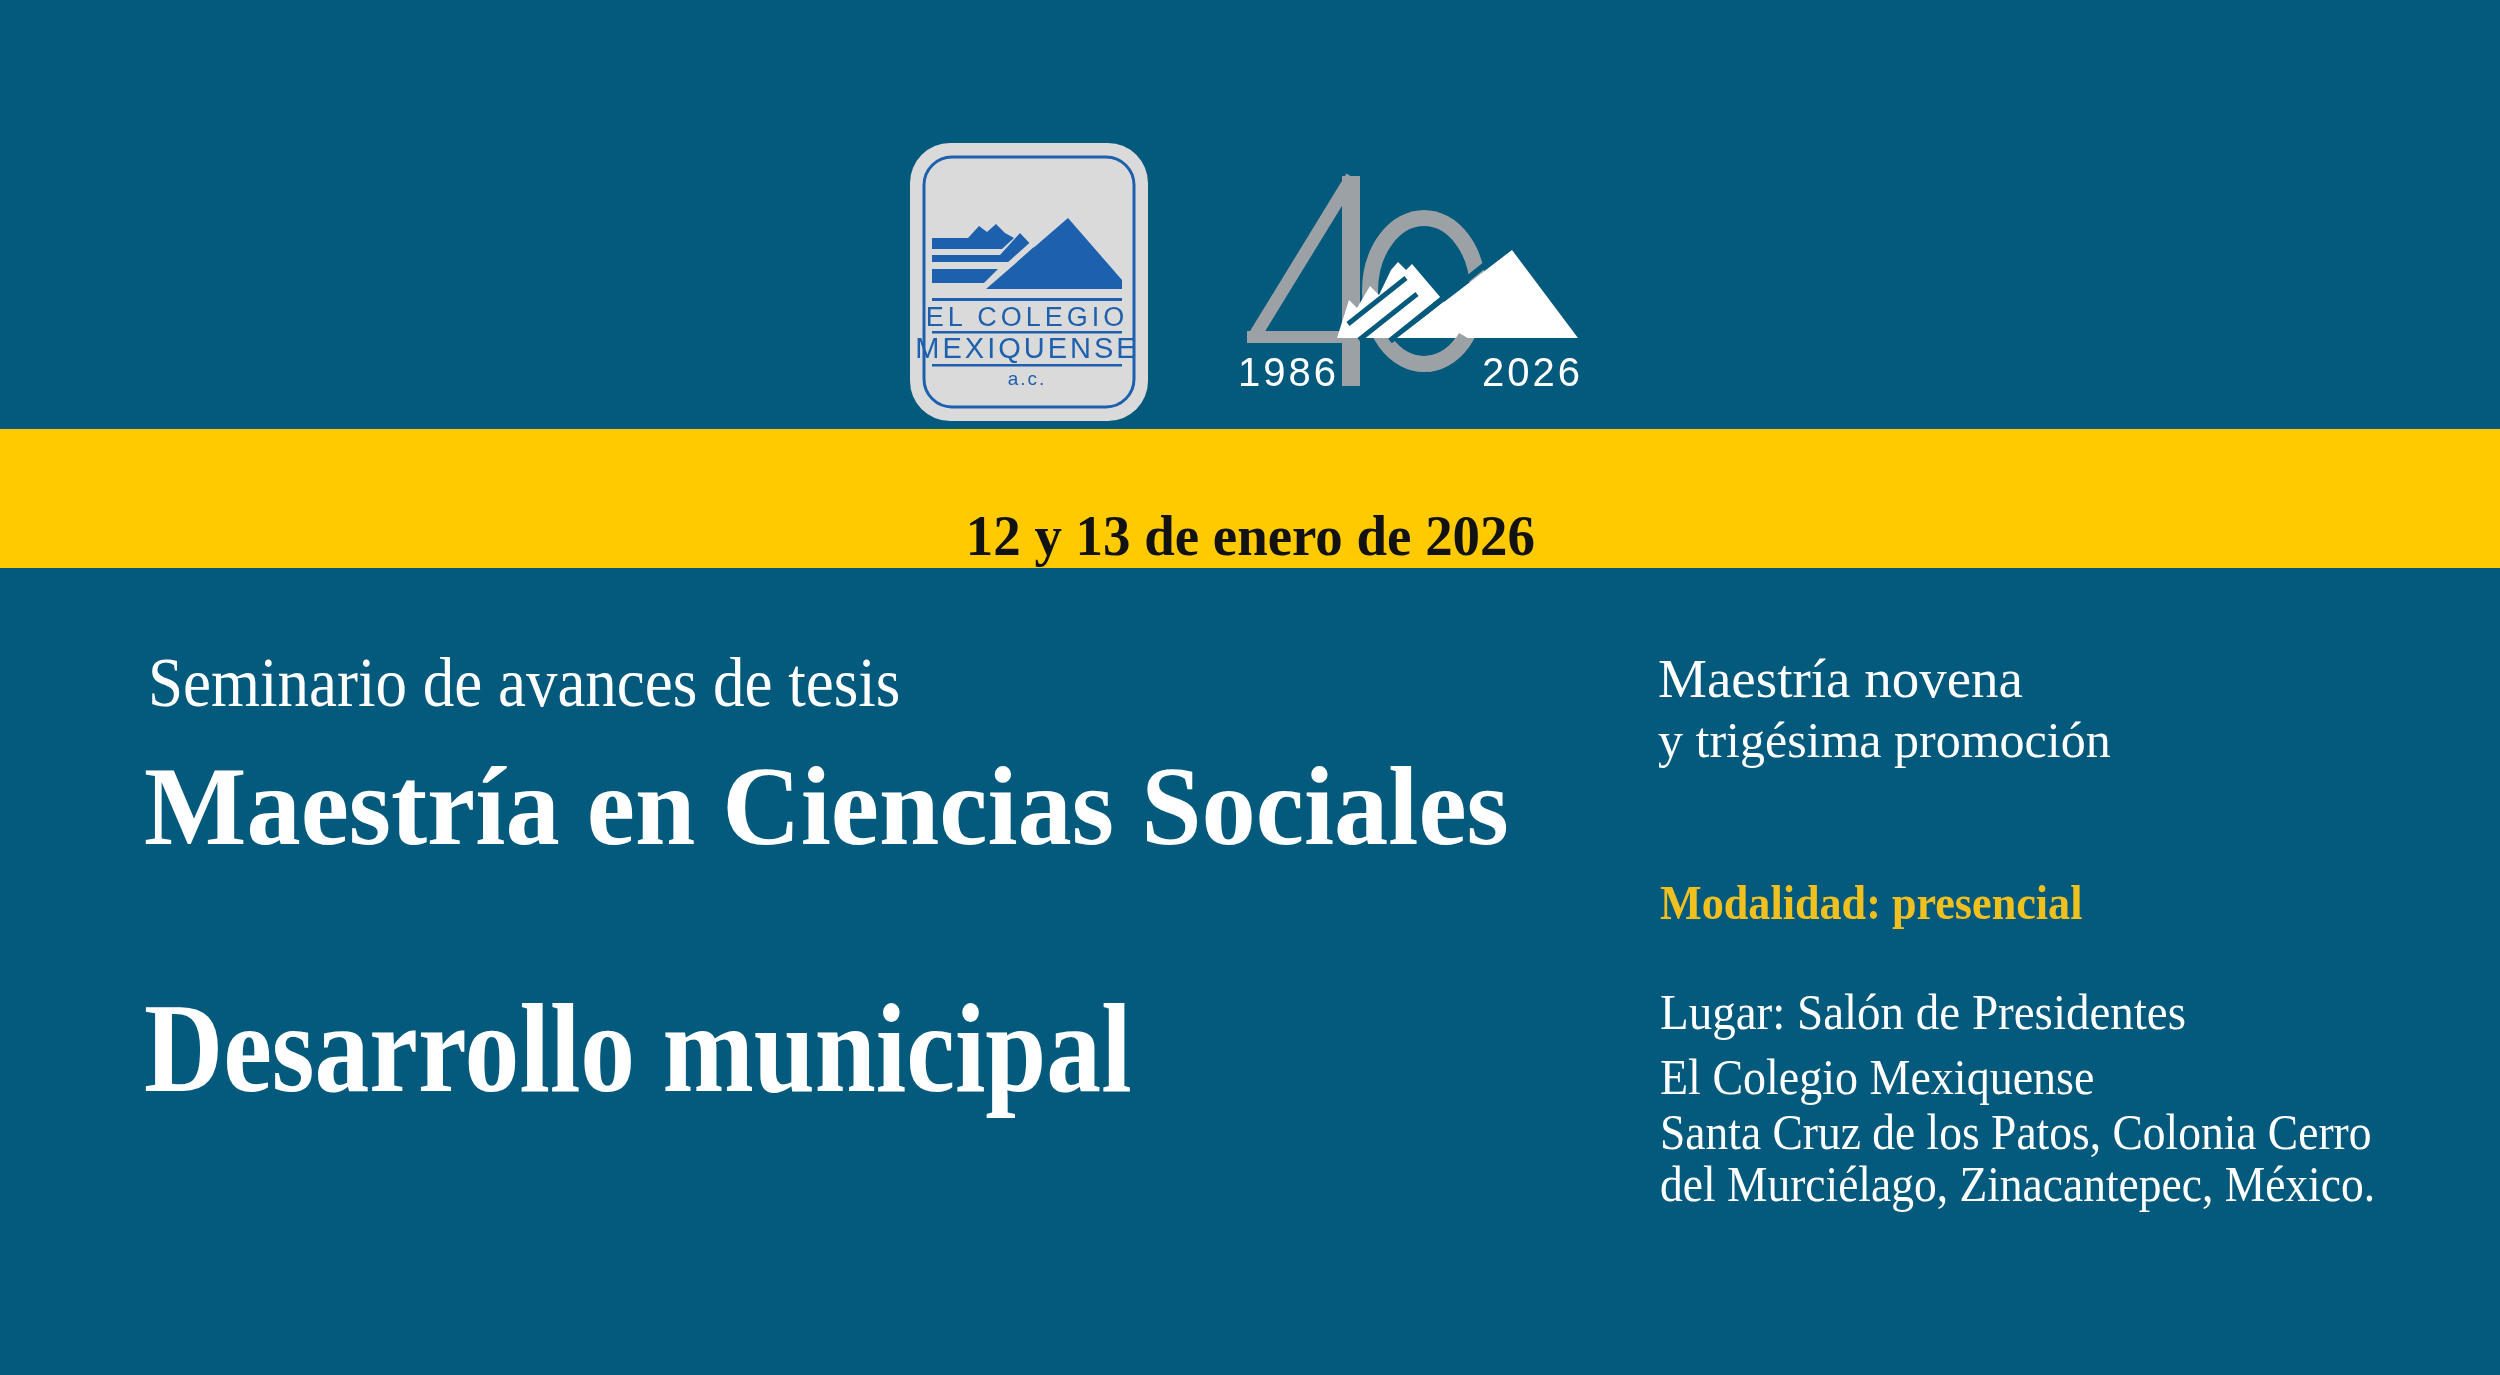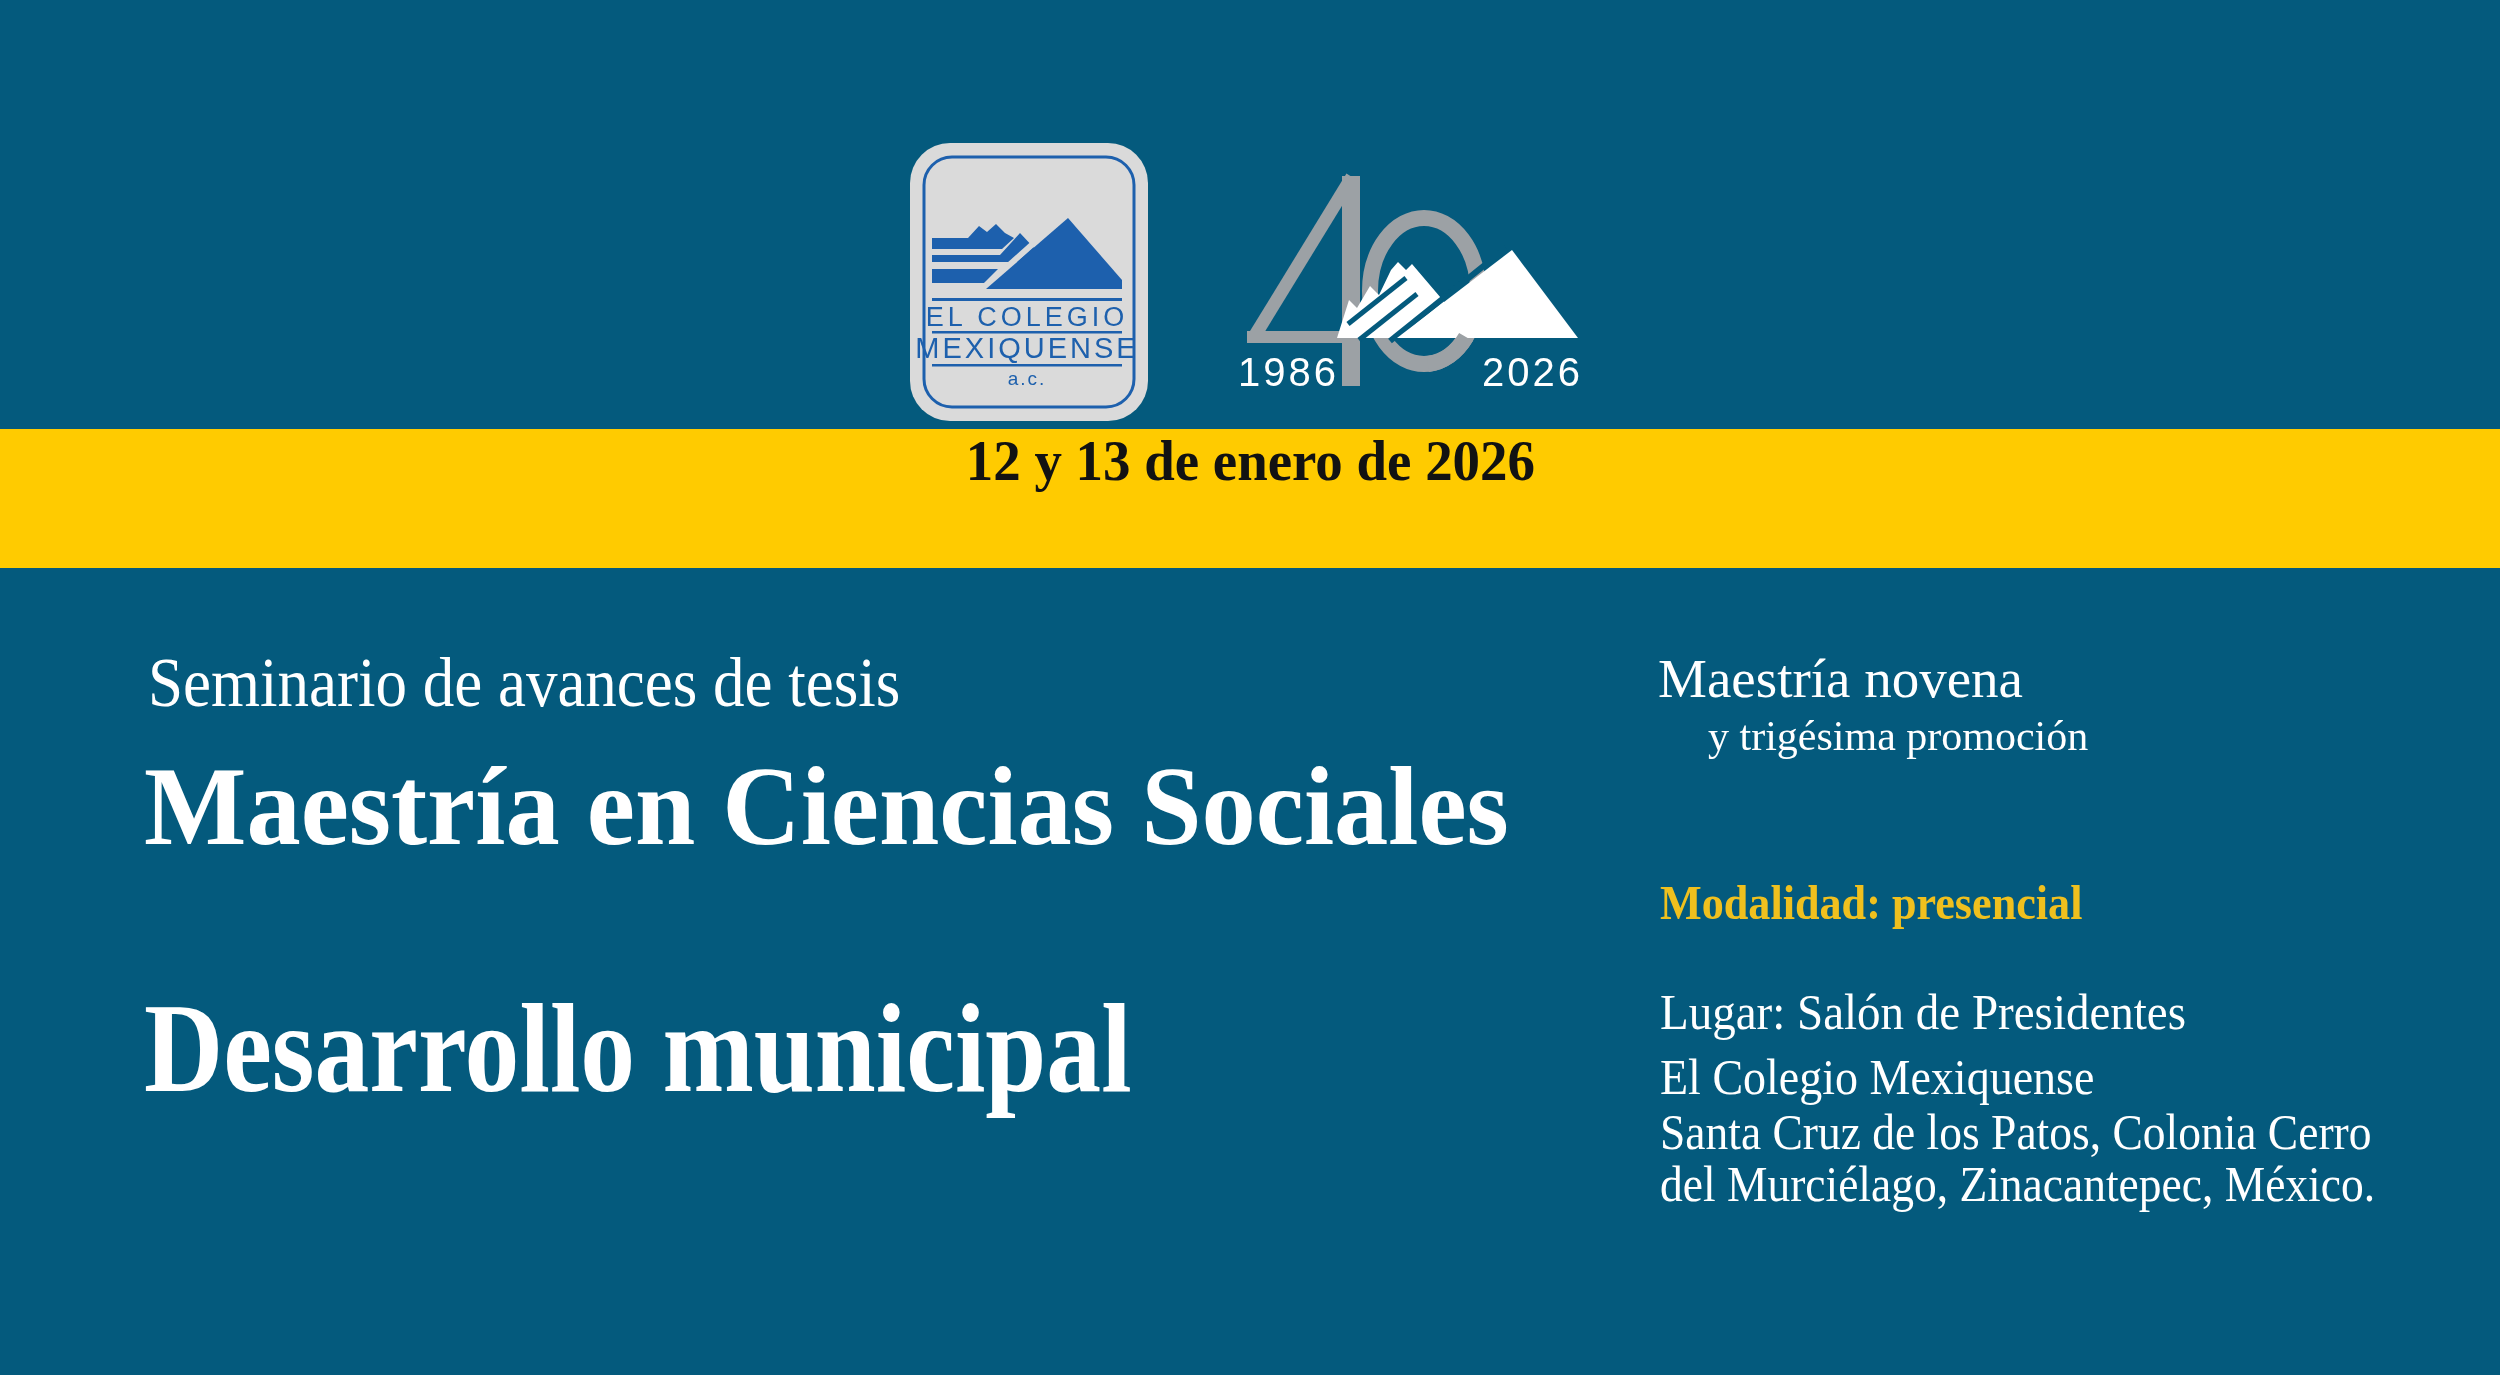--- a/index.html
+++ b/index.html
@@ -9,39 +9,39 @@
     font-family:"Liberation Serif","DejaVu Serif",serif;
   }
   .top-logos { position:absolute; left:0; top:0; width:2081px; height:429px;margin-top:48px; }
   .logo-svg { position:absolute; display:block; }
   .colegio-logo { left:910px; top:95px; width:238px; height:278px; }
   .anniv-logo  { left:1228px; top:78px; width:364px; height:272px; }
   svg text.logo-sans { font-family:"Liberation Sans","DejaVu Sans",sans-serif; }
 
   .date-band {
     position:absolute; left:0; top:429px; width:2500px; height:139px;
-    background:#FFCB00; display:flex; align-items:flex-start; justify-content:center;
+    background:#FFCB00; display:flex; align-items:flex-end; justify-content:center;
   }
   .date-band span {
     font-size:56px; font-weight:bold; color:#121212; white-space:nowrap;
     transform:scaleX(0.98); transform-origin:center center;
   }
 
   .line {
     position:absolute; white-space:nowrap; color:#FFFFFF;
     line-height:1; transform-origin:left center;
   }
   
   .kicker    { left:148px; top:648px;  font-size:70px;  transform:scaleX(0.90); }
   .title     { left:144px; top:749px;  font-size:113px; font-weight:bold; transform:scaleX(0.96); }
   .subtitle  { left:148px; top:887px;  font-size:82px; }
   .specialty { left:144px; top:986px;  font-size:126px; font-weight:bold; transform:scaleX(0.87); }
   
   .promo1   { left:1658px; top:651px;  font-size:55px; }
-  .promo2   { left:1708px; top:715px;  font-size:42px; }
+  .promo2   { left:1658px; top:715px;  font-size:50px; }
   .modality { left:1660px; top:879px;  font-size:48px; font-weight:bold; color:#F0C01E; transform:scaleX(0.92); }
   .venue    { left:1660px; top:987px;  font-size:50px; transform:scaleX(0.94); }
   .addr1    { left:1660px; top:1052px; font-size:50px; transform:scaleX(0.92); }
   .addr2    { left:1660px; top:1107px; font-size:50px; transform:scaleX(0.91); }
   .addr3    { left:1660px; top:1159px; font-size:50px; transform:scaleX(0.91); }
 </style>
 </head>
 <body>
 
 <div class="canvas">

